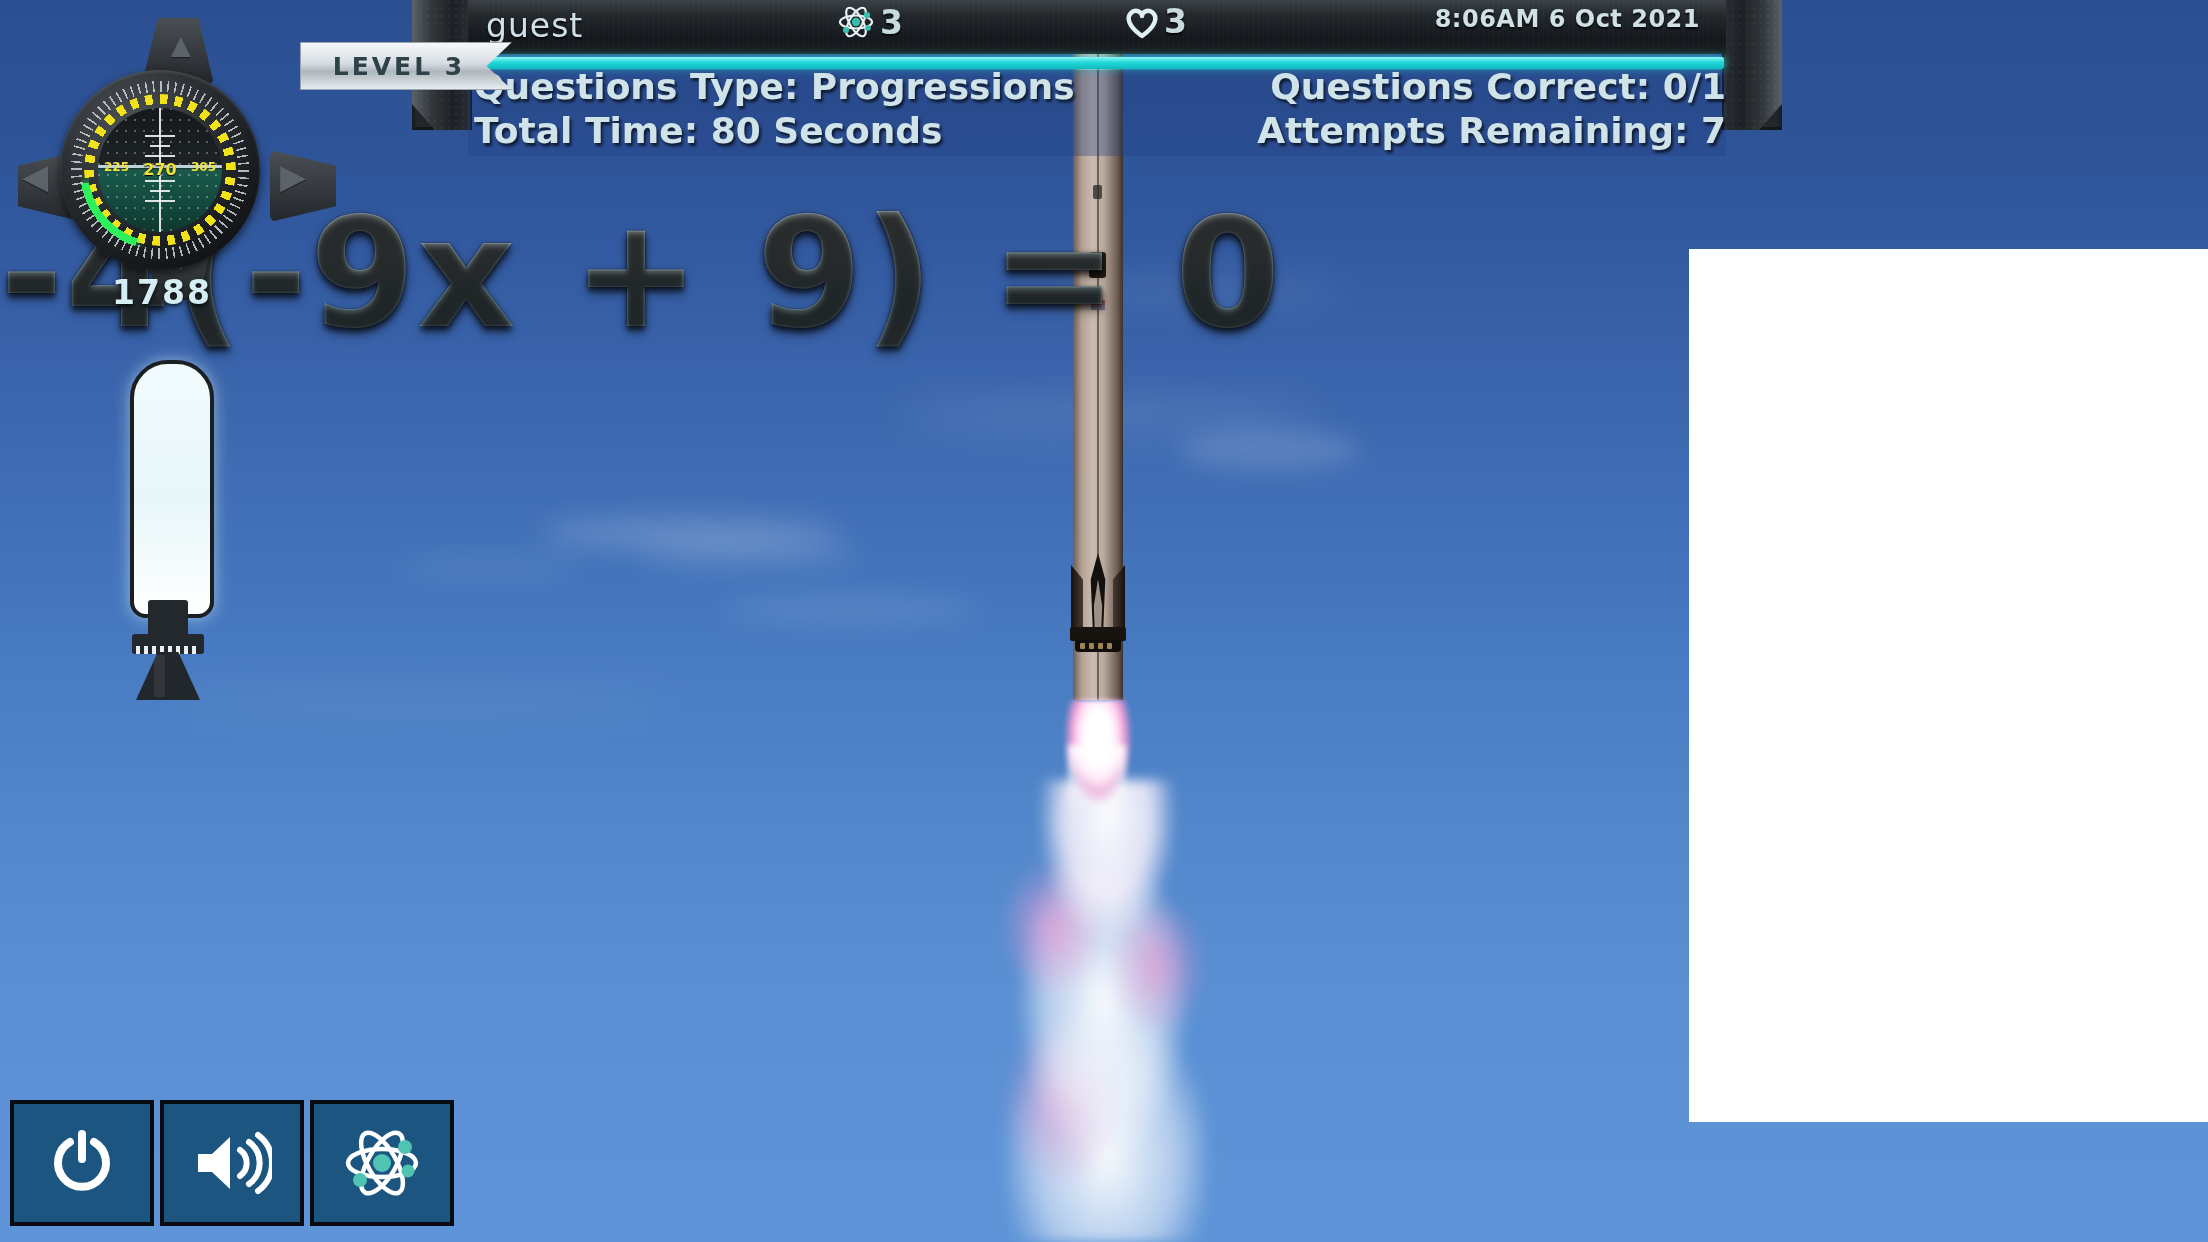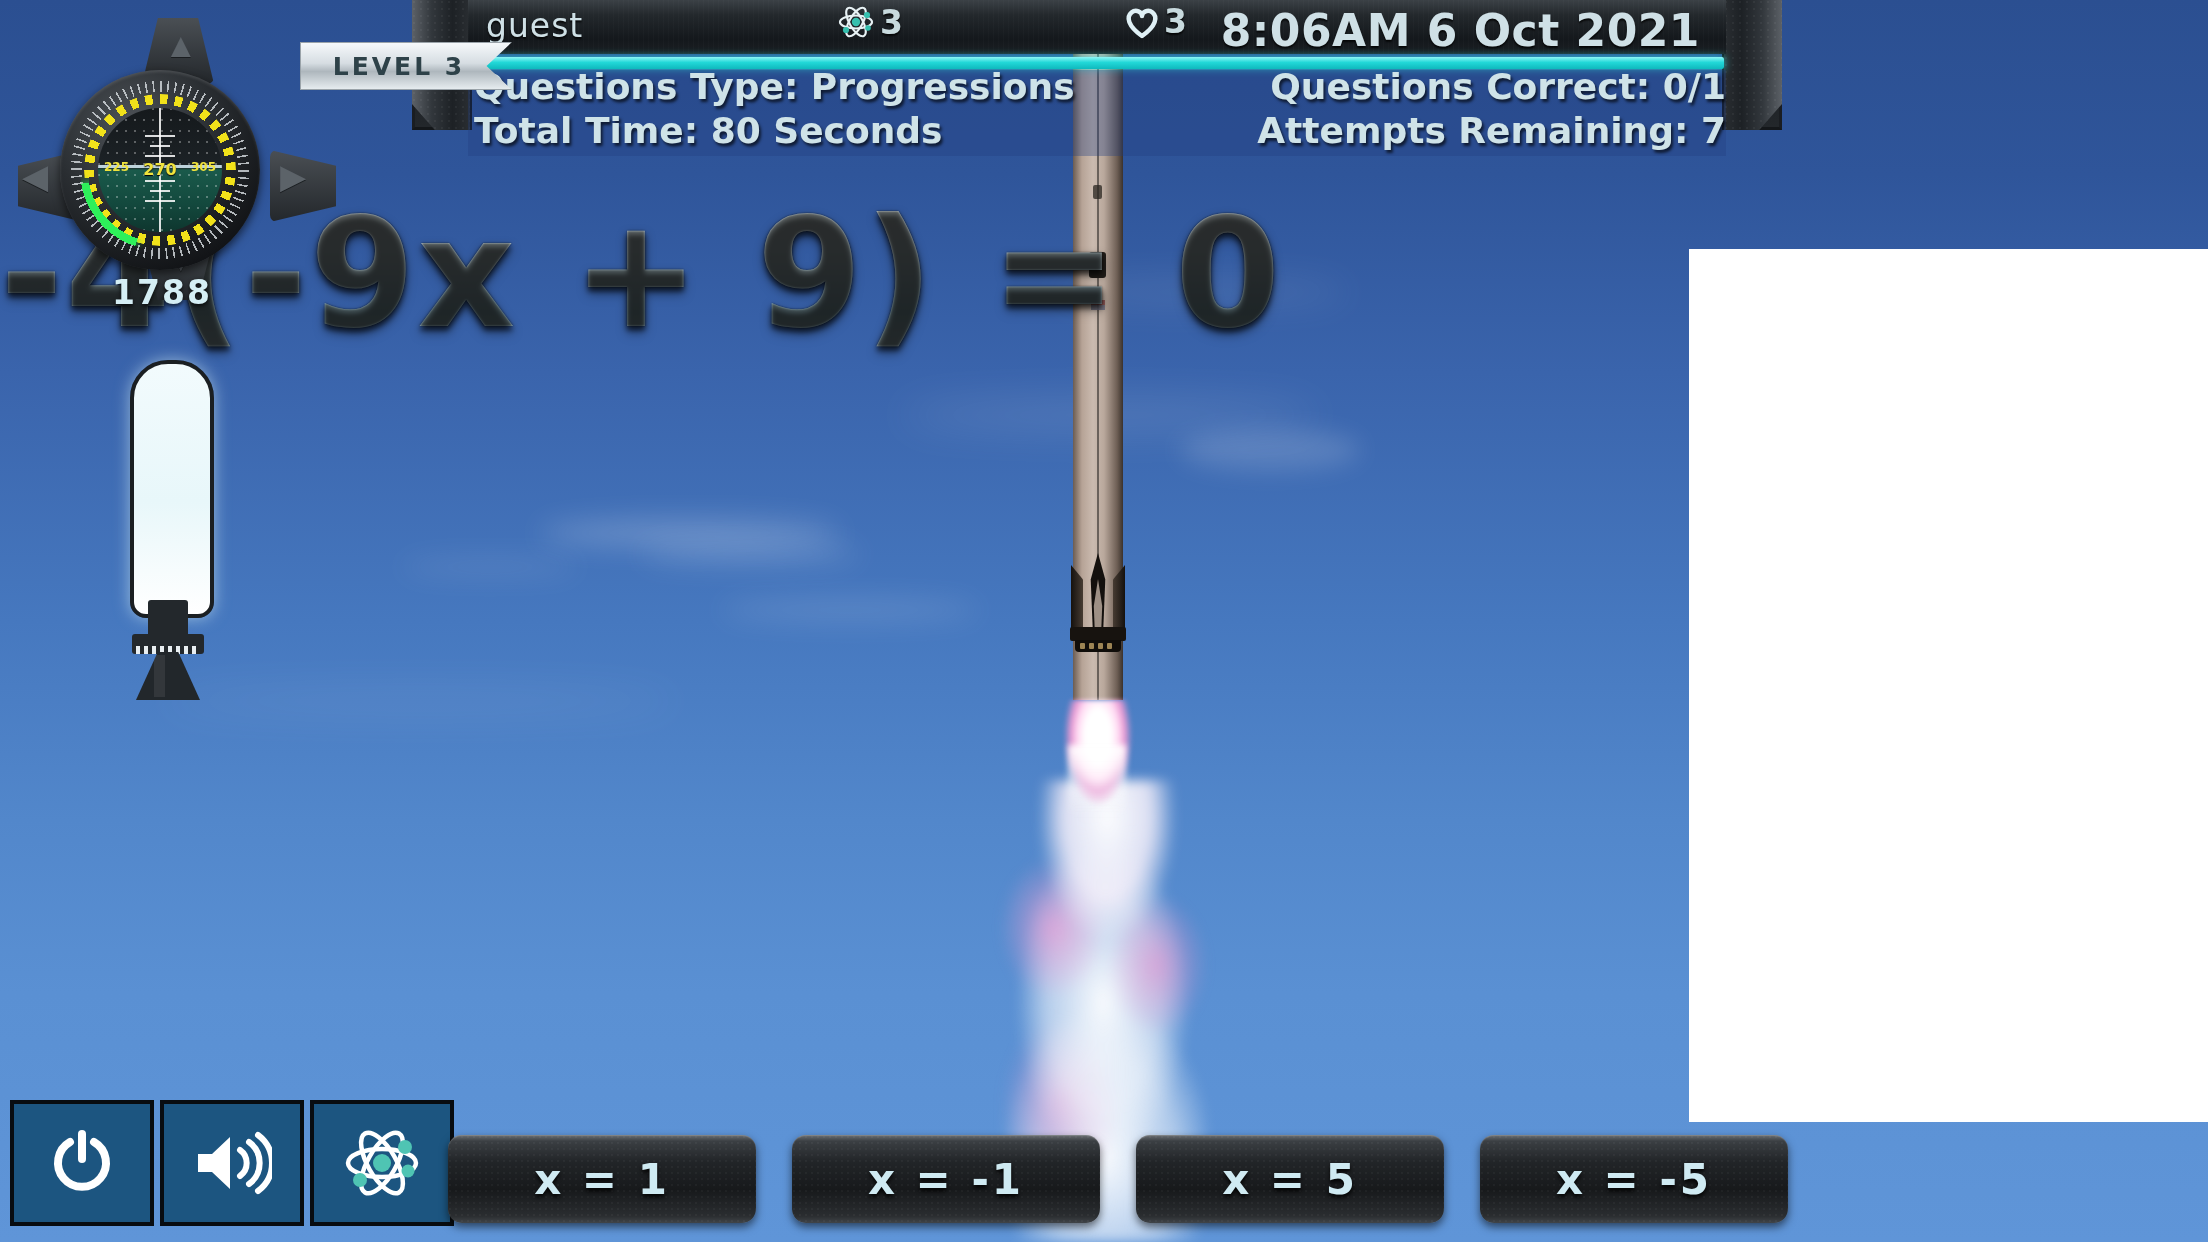--- a/index.html
+++ b/index.html
@@ -89,21 +89,21 @@
   .hud-top{position:absolute;left:56px;top:0;width:1258px;height:54px;
         background:linear-gradient(to bottom,#3b4146 0%,#23282c 28%,#14181c 72%,#1b1f23 100%);
         display:flex;align-items:center;}
   .hud-top-tex{position:absolute;inset:0;opacity:.28;
         background:repeating-linear-gradient(90deg,rgba(255,255,255,.06) 0 1px,transparent 1px 5px);}
   .hud-user{position:absolute;left:18px;top:6px;font-size:33px;color:#cfe0e6;letter-spacing:1px;
         text-shadow:0 2px 2px rgba(0,0,0,.8);font-family:"DejaVu Sans",sans-serif;}
   .hud-atoms{position:absolute;left:368px;top:2px;display:flex;align-items:center;gap:4px;}
   .hud-lives{position:absolute;left:655px;top:2px;display:flex;align-items:center;gap:3px;}
   .hud-cnt{font-size:33px;color:#c8dade;text-shadow:0 2px 2px rgba(0,0,0,.8);font-family:"DejaVu Sans",sans-serif;font-weight:600;}
-  .hud-clock{position:absolute;right:26px;top:5px;font-size:44px;color:#cfe0e6;letter-spacing:.5px;
+  .hud-clock{position:absolute;right:26px;top:5px;font-size:24px;color:#cfe0e6;letter-spacing:.5px;
         text-shadow:0 2px 2px rgba(0,0,0,.8);font-family:"DejaVu Sans",sans-serif;font-weight:600;white-space:nowrap;}
 
   .progress-track{position:absolute;left:58px;top:57px;width:1254px;height:12px;background:#0d1013;border-radius:2px;}
   .progress-fill{position:absolute;left:0;top:0;height:12px;border-radius:2px;
         background:linear-gradient(to bottom,#8ff6f6 0%,#22d8d8 45%,#0fb9bd 100%);
         box-shadow:0 0 9px rgba(46,226,226,.85);}
 
   .level-badge{position:absolute;left:-112px;top:42px;width:210px;height:46px;
         background:linear-gradient(to bottom,#f6f9fb 0%,#d6dde2 44%,#aeb7bd 62%,#e6ecef 100%);
         clip-path:polygon(0 0,100% 0,88% 50%,100% 100%,0 100%);
@@ -378,23 +378,17 @@
         </g>
         <circle cx="41" cy="41" r="9" fill="#4fc4b3"></circle>
         <circle cx="64" cy="25" r="7" fill="#4fc4b3"></circle>
         <circle cx="19" cy="58" r="7" fill="#4fc4b3"></circle>
         <circle cx="67" cy="49" r="6.5" fill="#4fc4b3"></circle>
       </svg>
     </div>
   </div>
 
   
-  <div class="answers">
-    <button class="ans"><span>x = 1</span></button>
-    <button class="ans"><span>x = -1</span></button>
-    <button class="ans"><span>x = 5</span></button>
-    <button class="ans"><span>x = -5</span></button>
-  </div>
 
   
   <div class="scratchpad"></div>
 
 </div>
 
 </body></html>

